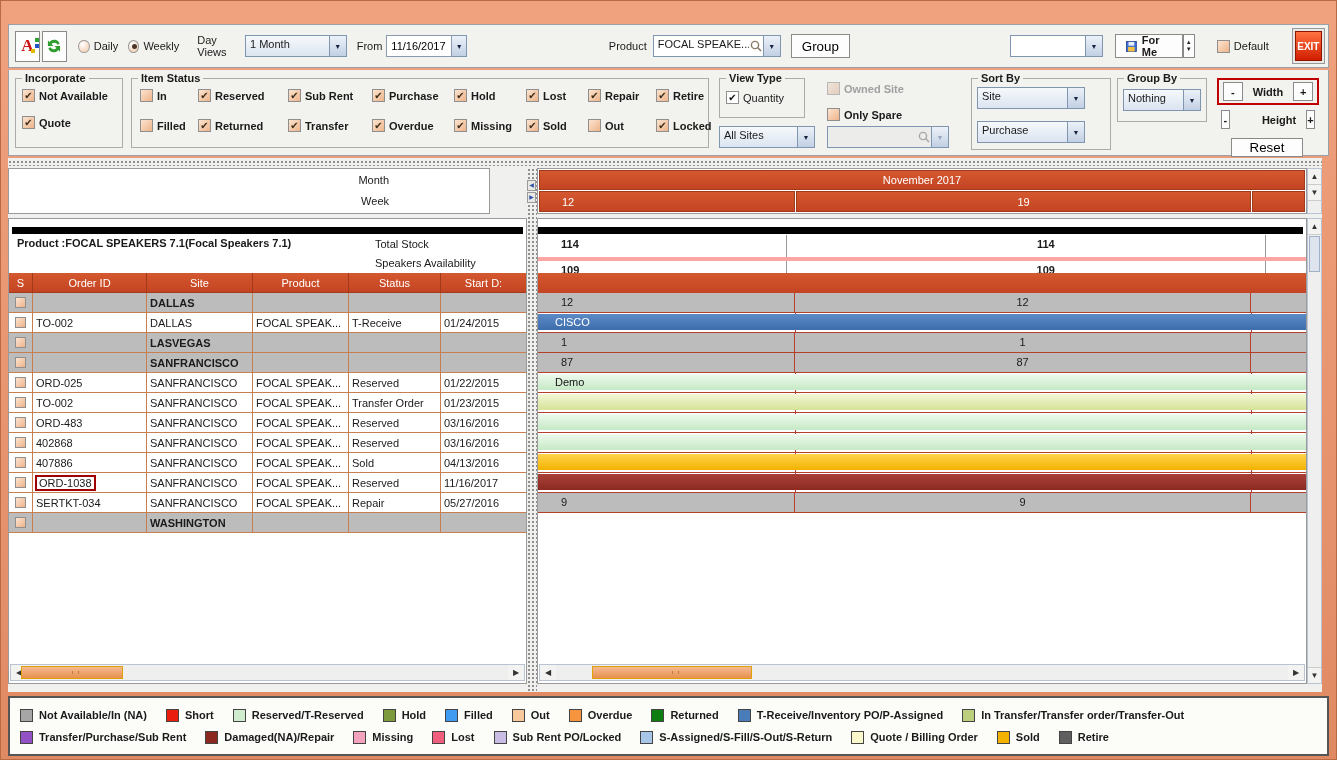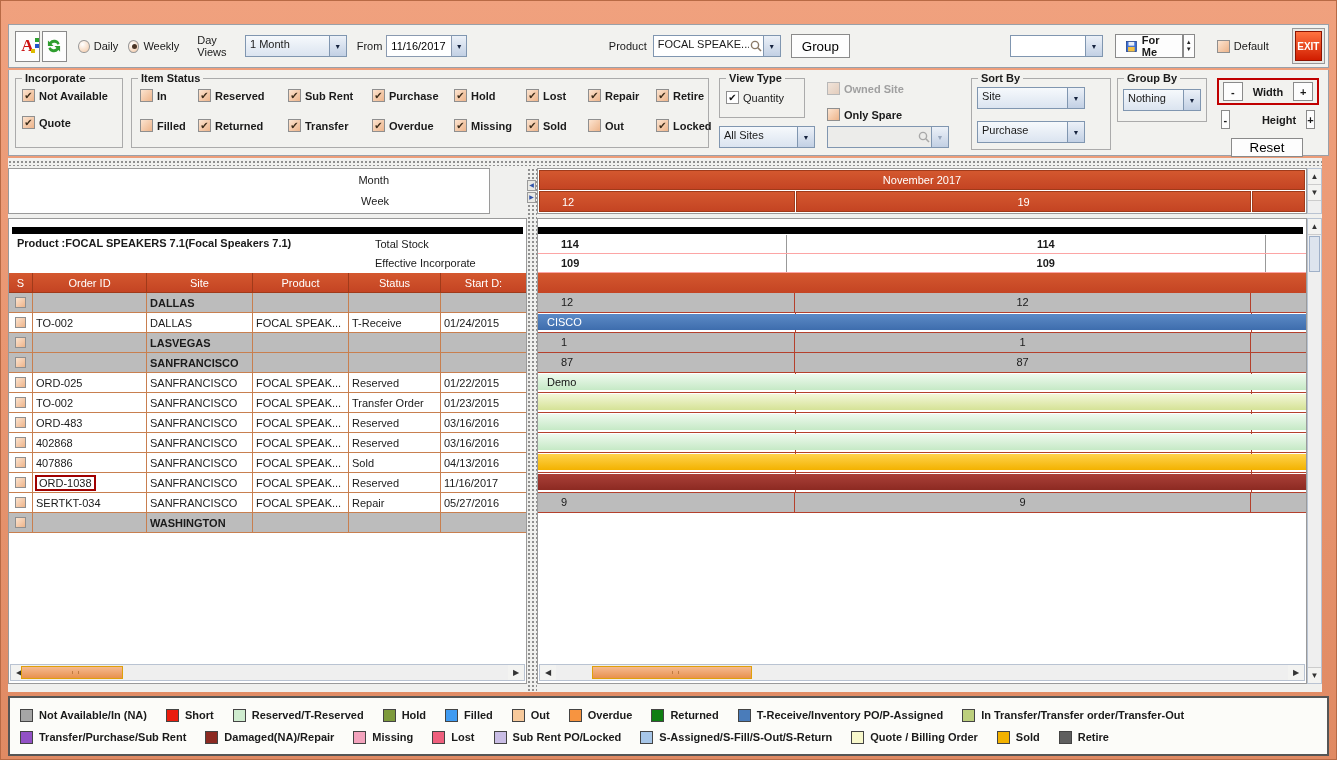--- a/index.html
+++ b/index.html
@@ -67,24 +67,24 @@
   .ghead-month{height:20px;margin:1px;background:linear-gradient(#d4582f,#c44423);border:1px solid #a03a1a;color:#fff;
                display:flex;align-items:center;justify-content:center;}
   .gweek{display:flex;height:21px;margin:0 1px;}
   .gweek .wcell{background:linear-gradient(#d4582f,#c44423);border:1px solid #a03a1a;color:#fff;display:flex;align-items:center;margin-right:1px;}
   .grow{position:relative;height:20px;border-bottom:1px solid #b4402c;display:flex;}
   .grow.group{background:#bcbcbc;}
   .gc1{width:257px;padding-left:23px;}
   .gc2{width:456px;text-align:center;}
   .gc3{flex:1;}
   .grow.group .gc1,.grow.group .gc2{border-right:1px solid #b4402c;line-height:19px;}
-  .stockrow{position:relative;height:19px;border-bottom:1px solid #fca5a5;display:flex;font-weight:bold;gap:40px;}
+  .stockrow{position:relative;height:26px;border-bottom:4px solid #fca5a5;display:flex;font-weight:bold;gap:40px;}
   .stockrow .gc1,.stockrow .gc2{border-right:1px solid #999;line-height:18px;}
   .vl{position:absolute;top:0;bottom:0;width:1px;background:#b4402c;}
-  .bar{position:absolute;top:1px;bottom:2px;z-index:1;display:flex;align-items:center;padding:0 9px;white-space:nowrap;overflow:hidden;}
+  .bar{position:absolute;top:1px;bottom:2px;z-index:1;display:flex;align-items:center;padding:0 17px;white-space:nowrap;overflow:hidden;}
   .blackbar{position:absolute;height:7px;background:#000;}
   
   .hscroll{position:absolute;height:17px;background:#efefef;border:1px solid #b9c3d2;display:flex;align-items:stretch;}
   .sarrow{width:16px;background:#f3f3f1;color:#333;font-size:8px;display:flex;align-items:center;justify-content:center;flex:none;}
   .hthumb{position:absolute;top:1px;bottom:1px;background:linear-gradient(180deg,#f5ba90,#e8914e);border:1px solid #dfa00a;}
   .hthumb::after{content:"";position:absolute;left:50%;top:4px;bottom:4px;width:5px;border-left:1px solid #c07a40;border-right:1px solid #c07a40;}
   .vscroll{position:absolute;width:15px;background:#efefef;border:1px solid #b9c3d2;}
   .vsb{height:16px;background:#f3f3f1;color:#333;font-size:8px;display:flex;align-items:center;justify-content:center;border-bottom:1px solid #ccc;}
   .vthumb{position:absolute;left:1px;right:1px;height:36px;top:17px;background:#dde4ee;border:1px solid #9fb0c8;}
   
@@ -318,21 +318,21 @@
 
     <div class="split dots">
       <div class="splbtn" style="margin-top:12px;">◀</div>
       <div class="splbtn">▶</div>
     </div>
 
     <div class="pane" style="left:0;top:60px;width:519px;height:466px;">
       <div class="blackbar" style="left:3px;right:3px;top:8px;"></div>
       <div class="abs" style="left:8px;top:18px;font-weight:bold;">Product :FOCAL SPEAKERS 7.1(Focal Speakers 7.1)</div>
       <div class="abs" style="left:366px;top:19px;">Total Stock</div>
-      <div class="abs" style="left:366px;top:38px;">Effective Incorporate</div>
+      <div class="abs" style="left:366px;top:38px;">Speakers Availability</div>
       <div class="abs thead" style="left:0;top:54px;right:0;">
           <div class="cell c0">S</div>
           <div class="cell c1">Order ID</div>
           <div class="cell c2">Site</div>
           <div class="cell c3">Product</div>
           <div class="cell c4">Status</div>
           <div class="cell c5">Start D:</div>
         </div>
       <div class="abs" style="left:0;top:74px;right:0;">
           <div class="trow group">

